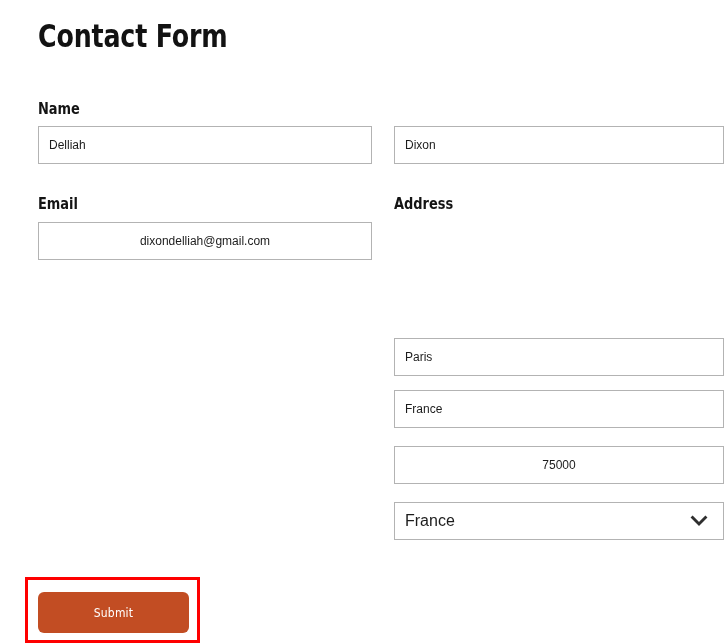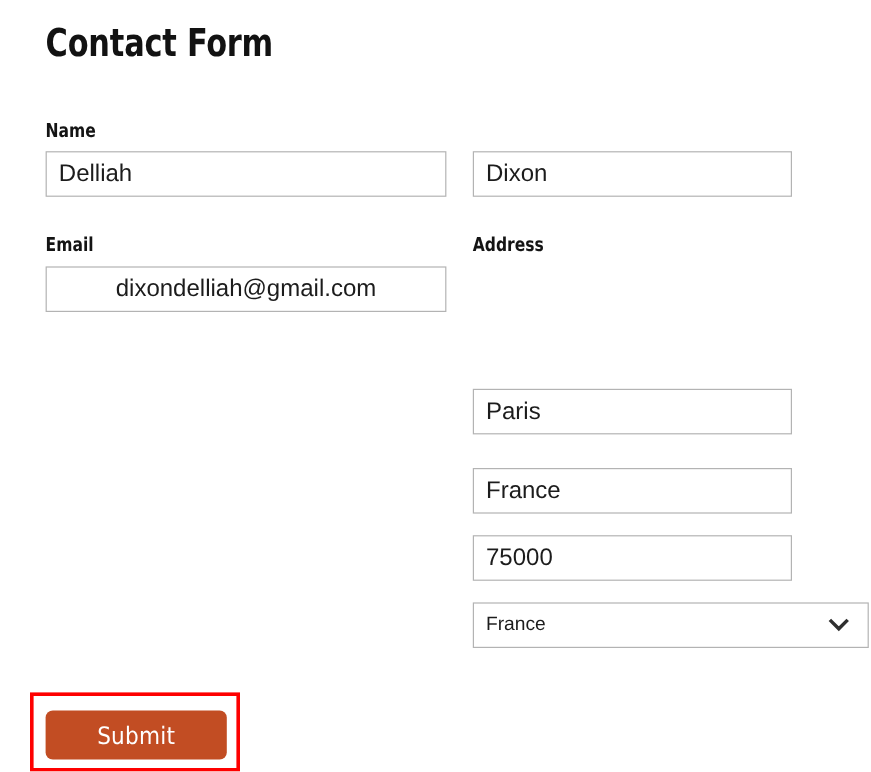--- a/index.html
+++ b/index.html
@@ -56,36 +56,36 @@
   
   .text-input {
     position: absolute;
     box-sizing: border-box;
     height: 38px;
     padding: 4px 10px;
     border: 1px solid #b3b3b3;
     border-radius: 0;
     background: #ffffff;
     font-family: "Liberation Sans", sans-serif;
-    font-size: 20px;
+    font-size: 12px;
     line-height: 36px;
     color: #1c1c1c;
     outline: none;
   }
   .text-input::placeholder { color: #9a9a9a; }
 
   .in-left  { left: 38px;  width: 334px; }
-  .in-right { left: 394px; width: 266px; }
+  .in-right { left: 394px; width: 330px; }
 
   .row-1 { top: 126px; }
   .row-2 { top: 222px; text-align: center; }
   .row-3 { top: 278px; }
-  .row-4 { top: 324px; }
+  .row-4 { top: 338px; }
   .row-5 { top: 390px; }
-  .row-6 { top: 446px; }
+  .row-6 { top: 446px; text-align: center; }
 
   
   .select-wrap {
     position: absolute;
     left: 394px;
     top: 502px;
     width: 330px;
     height: 38px;
   }
   .select-box {
@@ -131,21 +131,21 @@
     left: 38px;
     top: 592px;
     width: 151px;
     height: 41px;
     box-sizing: border-box;
     border: none;
     border-radius: 6px;
     background: #c24d23;
     color: #ffffff;
     font-family: "DejaVu Sans Condensed", "Liberation Sans Narrow", "Liberation Sans", sans-serif;
-    font-size: 20px;
+    font-size: 12px;
     font-weight: normal;
     letter-spacing: 0.2px;
     cursor: pointer;
     padding: 0;
   }
 </style>
 </head>
 <body>
 
 <div class="page">

